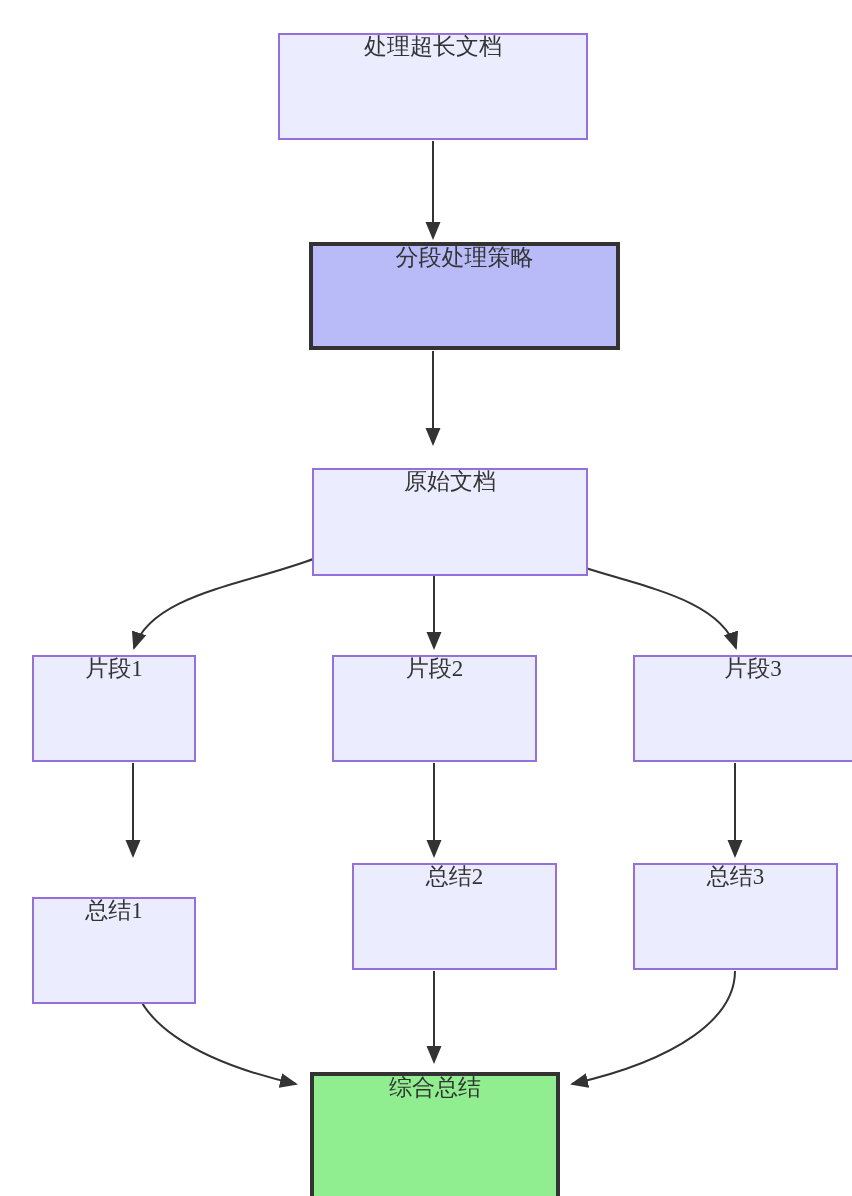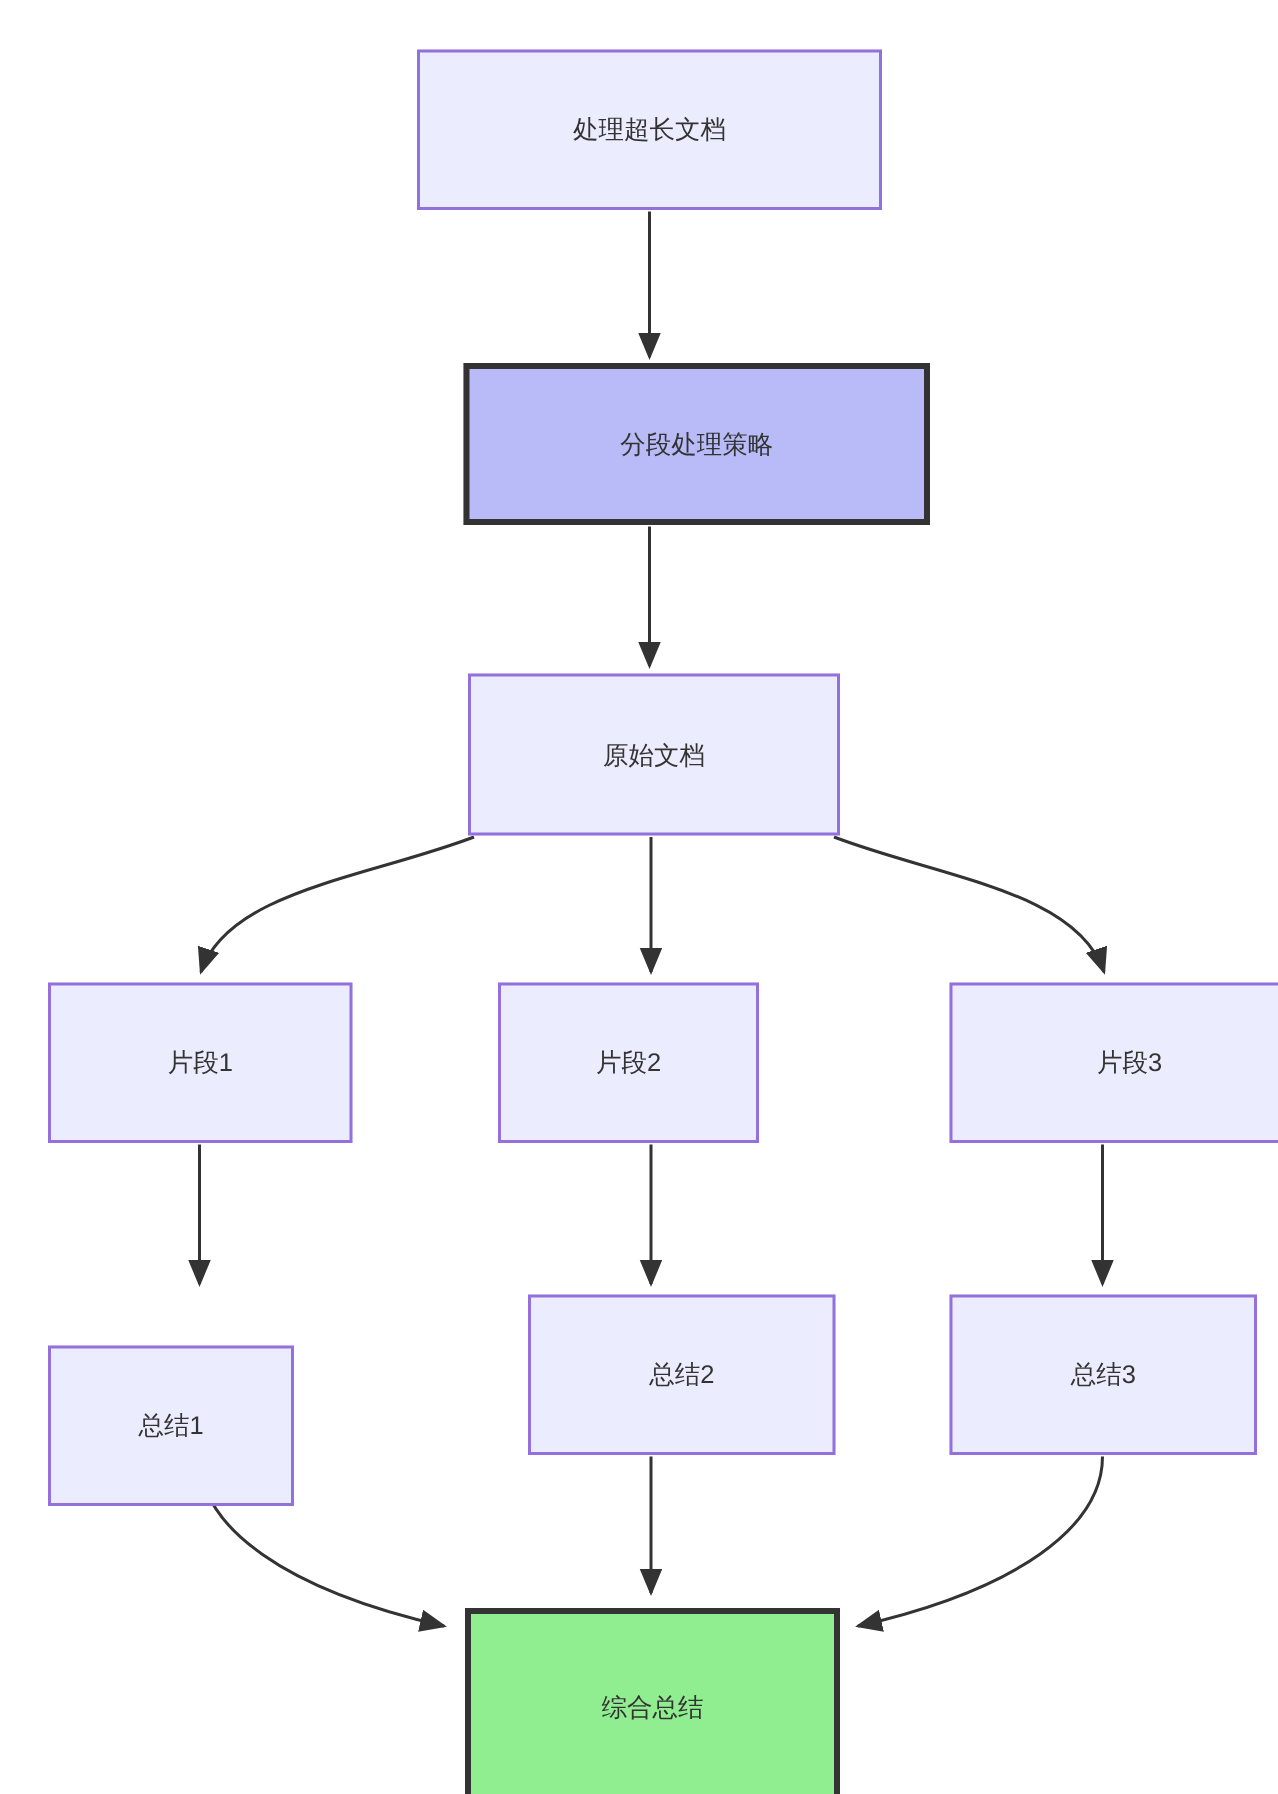--- a/index.html
+++ b/index.html
@@ -28,29 +28,30 @@
     stroke-width: 2px;
   }
   .arrowhead {
     fill: var(--edge-color, #333333);
     stroke: none;
   }
   .node {
     position: absolute;
     box-sizing: border-box;
     display: flex;
-    align-items: center;
+    align-items: flex-start;
     justify-content: center;
     background: var(--node-fill, #ececff);
     border: 2px solid var(--node-border, #9370db);
     color: var(--text-color, #333333);
-    font-size: 17px;
+    font-size: 23px;
     line-height: 1;
     text-align: center;
     white-space: nowrap;
+    font-family: Liberation Serif, serif;
   }
   .node.highlight {
     background: var(--strategy-fill, #b8bbf8);
     border: 4px solid var(--strategy-border, #333333);
     margin-left: 32px;
   }
   .node.final {
     background: var(--final-fill, #90ee90);
     border: 4px solid var(--final-border, #333333);
   }
@@ -84,29 +85,29 @@
   </svg>
 
   <div class="node" style="left:278px; top:33px; width:310px; height:107px;">
     <span>处理超长文档</span>
   </div>
 
   <div class="node highlight" style="left:277px; top:242px; width:311px; height:108px;">
     <span>分段处理策略</span>
   </div>
 
-  <div class="node" style="left:312px; top:449px; width:248px; height:108px;">
+  <div class="node" style="left:312px; top:468px; width:276px; height:108px;">
     <span>原始文档</span>
   </div>
 
-  <div class="node" style="left:32px; top:655px; width:203px; height:107px;">
+  <div class="node" style="left:32px; top:655px; width:164px; height:107px;">
     <span>片段1</span>
   </div>
 
-  <div class="node" style="left:332px; top:655px; width:174px; height:107px;">
+  <div class="node" style="left:332px; top:655px; width:205px; height:107px;">
     <span>片段2</span>
   </div>
 
   <div class="node" style="left:633px; top:655px; width:240px; height:107px;">
     <span>片段3</span>
   </div>
 
   <div class="node" style="left:32px; top:897px; width:164px; height:107px;">
     <span>总结1</span>
   </div>

